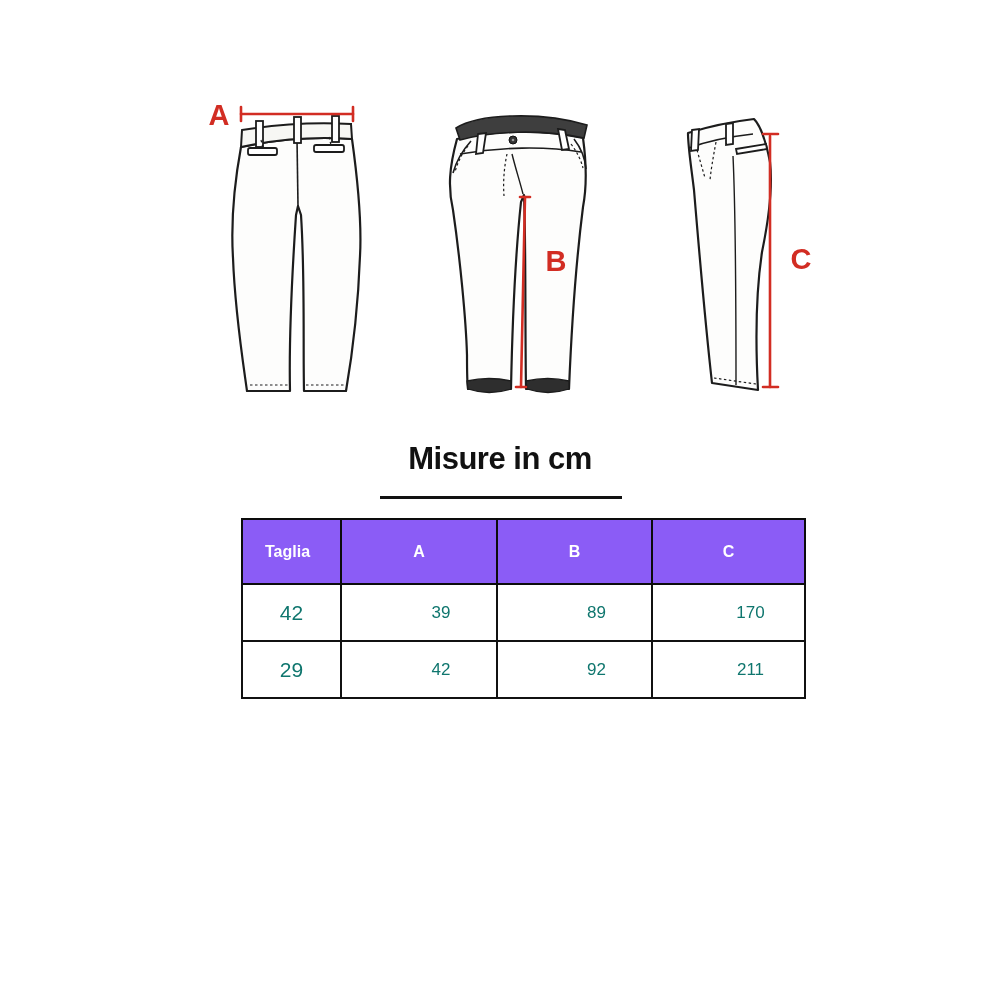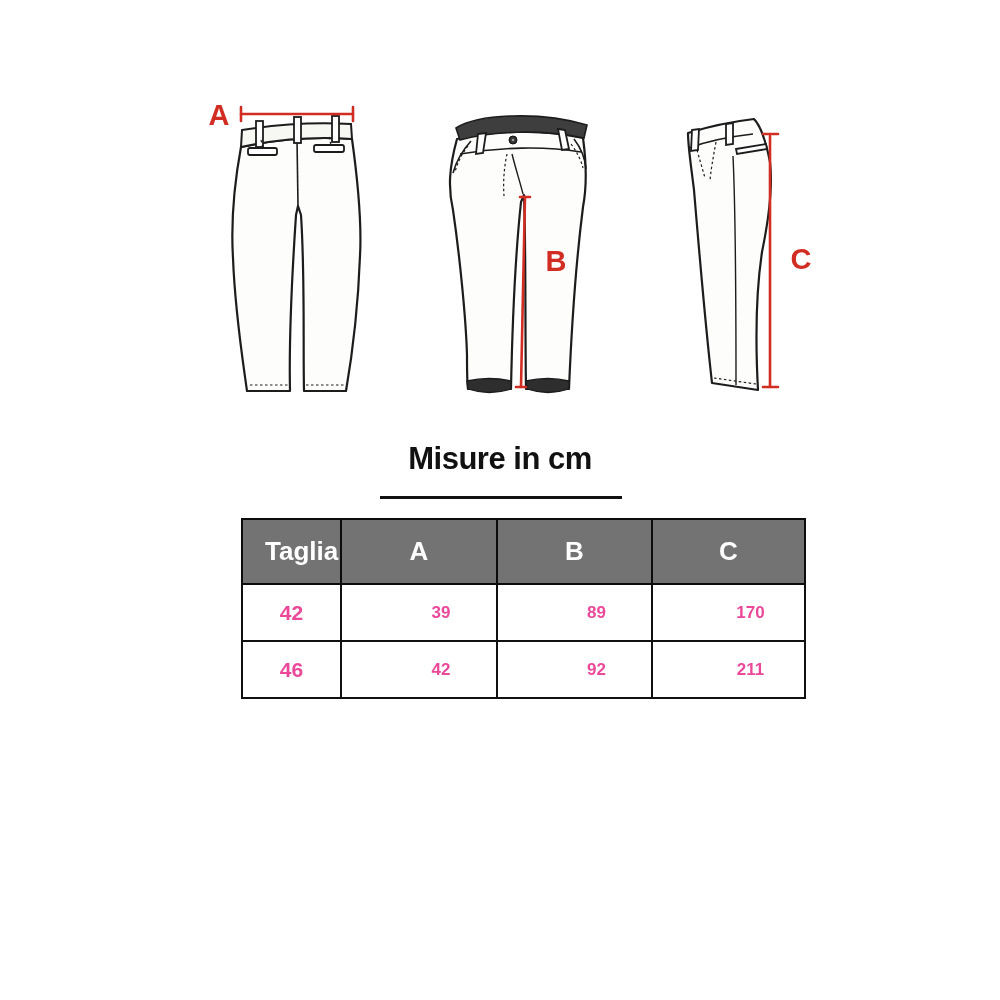--- a/index.html
+++ b/index.html
@@ -25,25 +25,25 @@
   svg .measure-label { fill:#d22d23; font-size:29px; font-weight:700; text-anchor:middle;
                        font-family:"Liberation Sans","DejaVu Sans",sans-serif; }
 
   #title { position:absolute; left:0; top:441px; width:1000px; text-align:center;
            font-size:31px; font-weight:700; color:#111; letter-spacing:-0.5px; }
   #title-underline { position:absolute; left:380px; top:496px; width:242px; height:3px; background:#111; }
 
   #size-table { position:absolute; left:241px; top:518px; width:563px;
                 border-collapse:collapse; table-layout:fixed; }
   #size-table th, #size-table td { border:2px solid #111; }
-  #size-table thead th { background:#737373; color:#fff; height:65px; font-size:26px;
+  #size-table thead th { background:#8b5cf6; color:#fff; height:65px; font-size:16px;
                          font-weight:700; text-align:center; border-color:#0c0c0c; }
   #size-table thead th.th-taglia { text-align:left; padding-left:22px; }
   #size-table tbody td { height:57px; text-align:center; vertical-align:middle;
-                         font-weight:700; color:#ec4899; background:#fff; }
+                         font-weight:400; color:#0f766e; background:#fff; }
   #size-table tbody td.td-size { font-size:21px; }
   #size-table tbody td.td-val  { font-size:17px;padding-left:44px; }
 </style>
 </head>
 <body>
 
 <div id="canvas">
 
   <svg id="back-view" class="drawing" viewBox="195 90 180 315">
     <path class="outline" d="M241,147 C234,185 231,225 233,258 C235,312 243,362 247,391 L290,391
@@ -132,21 +132,21 @@
       </tr>
     </thead>
     <tbody>
       <tr>
         <td class="td-size">42</td>
         <td class="td-val">39</td>
         <td class="td-val">89</td>
         <td class="td-val">170</td>
       </tr>
       <tr>
-        <td class="td-size">46</td>
+        <td class="td-size">29</td>
         <td class="td-val">42</td>
         <td class="td-val">92</td>
         <td class="td-val">211</td>
       </tr>
     </tbody>
   </table>
 
 </div>
 
 </body></html>

